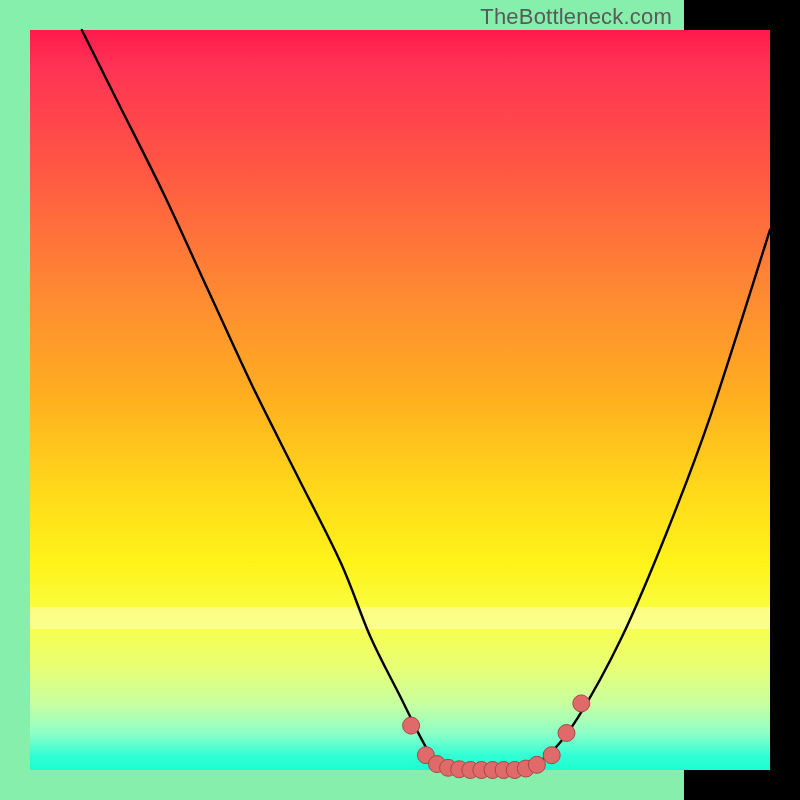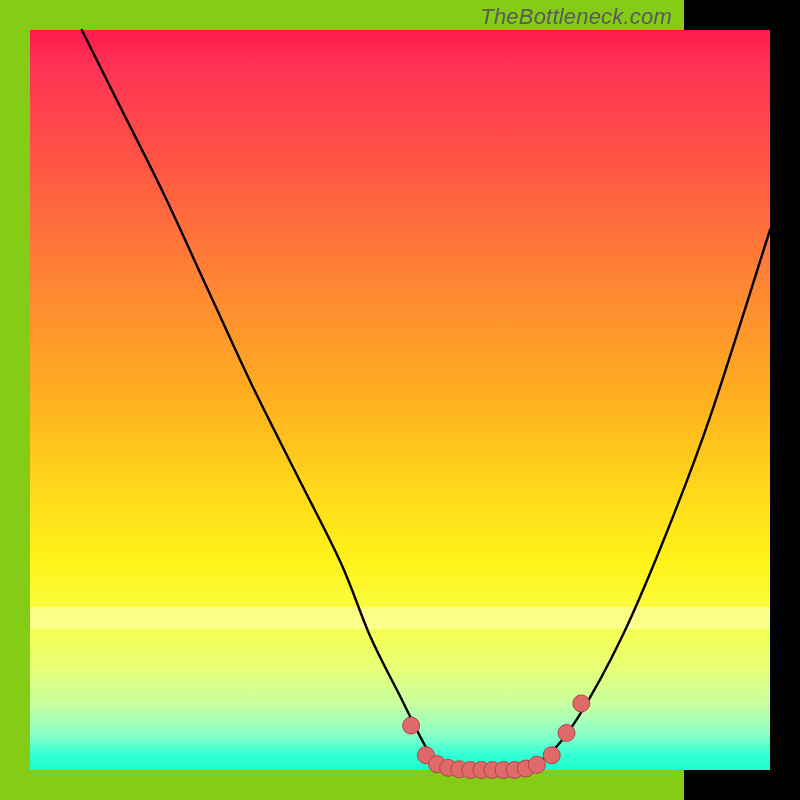--- a/index.html
+++ b/index.html
@@ -8,22 +8,21 @@
     width: 800px;
     height: 800px;
     background: #000;
     overflow: hidden;
     font-family: Arial, Helvetica, sans-serif;
   }
   .frame {
     position: relative;
     width: 684px;
     height: 800px;
-    background: #84cc16;
-    font-style: italic;
+    background: #86efac;
   }
   .plot-area {
     position: absolute;
     left: 30px;
     top: 30px;
     width: 740px;
     height: 740px;
     background: linear-gradient(to bottom,
       #ff1a4d 0%,
       #ff3355 5%,

